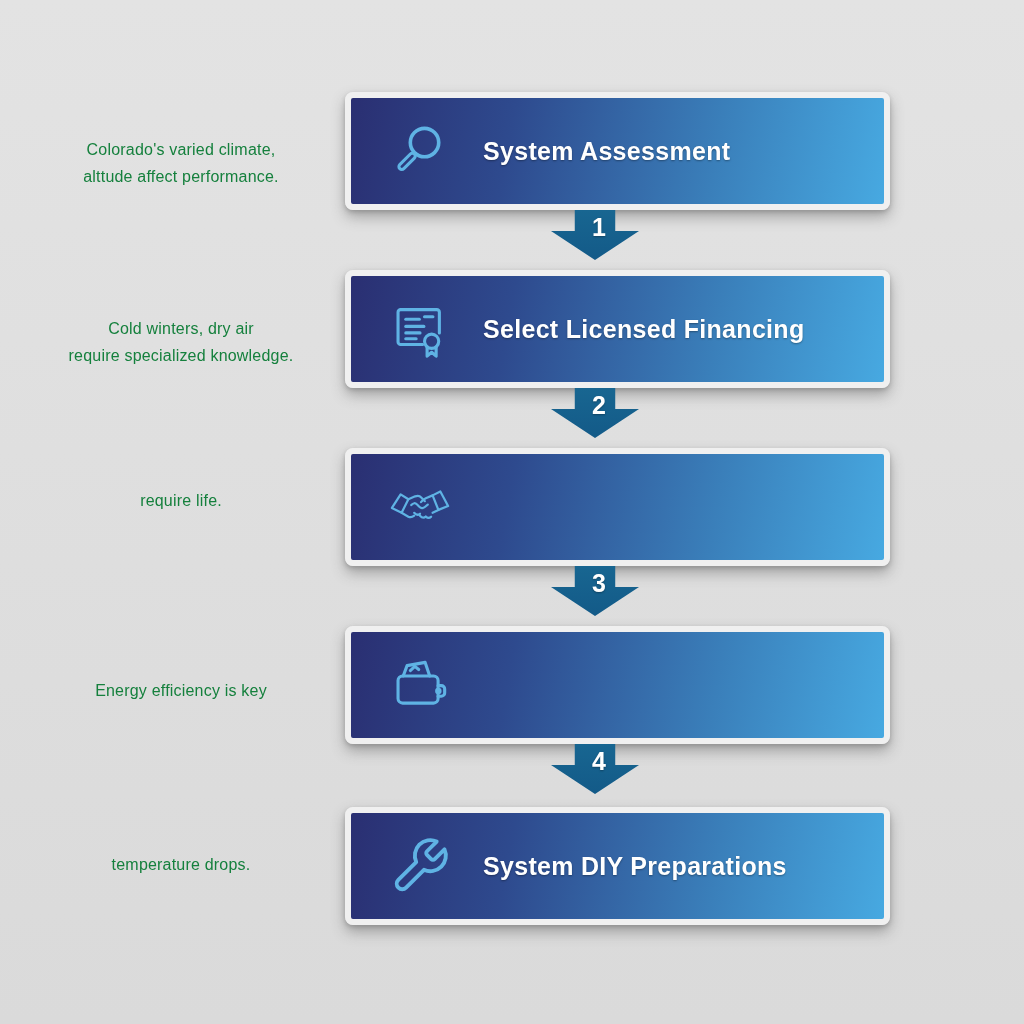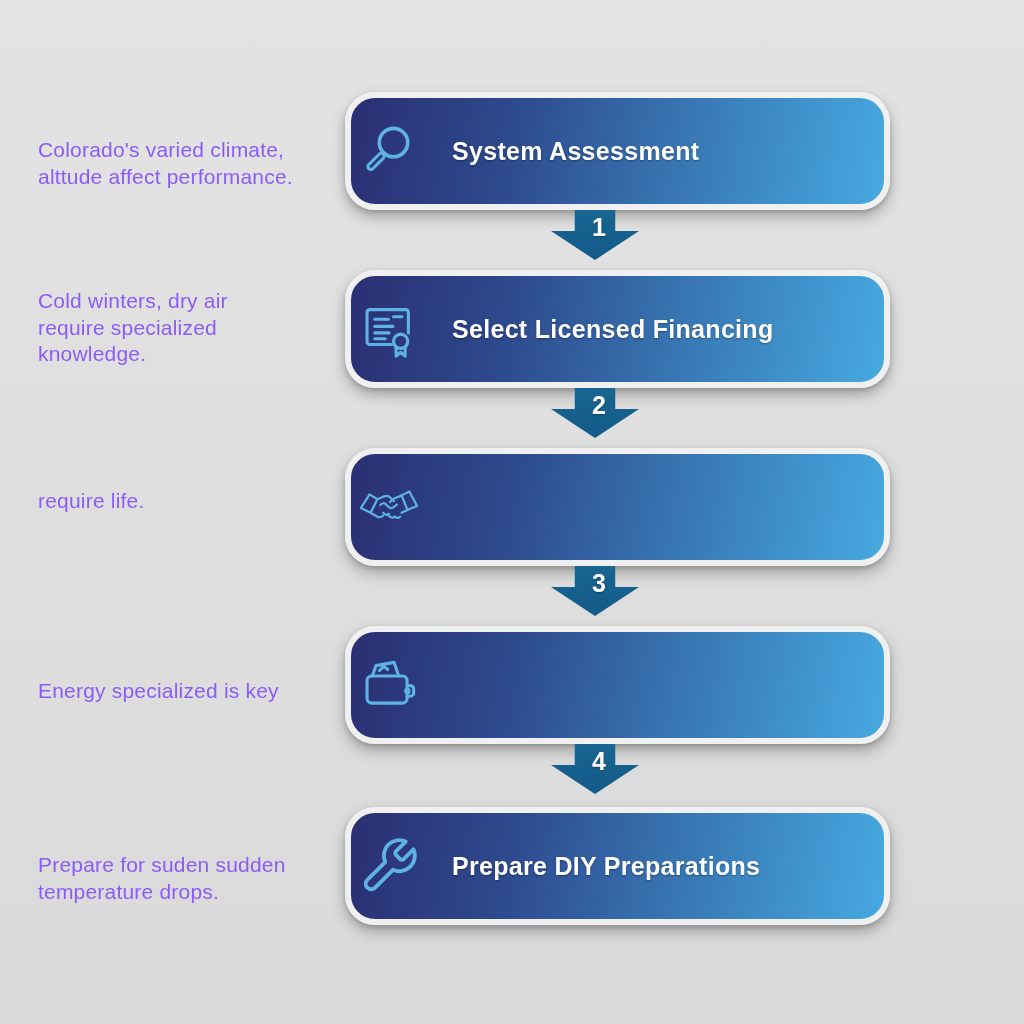--- a/index.html
+++ b/index.html
@@ -13,41 +13,41 @@
   body {
     position: relative;
     background: linear-gradient(180deg, #e3e3e3 0%, #dedede 55%, #dadada 100%);
   }
 
   
   .note {
     position: absolute;
     left: 38px;
     width: 286px;
-    text-align: left;
-    font-size: 21px;
+    text-align: center;
+    font-size: 16px;
     line-height: 26.5px;
-    color: #8b5cf6;
+    color: #15803d;
     letter-spacing: 0.2px;
   }
 
   
   .step-box {
     position: absolute;
     left: 345px;
     width: 545px;
     height: 118px;
     box-sizing: border-box;
     border: 6px solid #f0f0f0;
-    border-radius: 30px;
+    border-radius: 8px;
     background: linear-gradient(100deg, #2a2f72 0%, #2e4a8e 30%, #3a7fba 68%, #47a9e1 100%);
     box-shadow: 0 7px 14px rgba(90, 90, 90, 0.45), 0 2px 4px rgba(90,90,90,0.3);
     display: flex;
     align-items: center;
-    padding-left: 7px;
+    padding-left: 38px;
   }
   .step-icon {
     width: 62px;
     height: 62px;
     flex: 0 0 62px;
     display: flex;
     align-items: center;
     justify-content: center;
   }
   .step-icon svg { width: 62px; height: 62px; }
@@ -106,21 +106,21 @@
       </g>
     </svg>
   </span>
   <span class="step-title">System Assessment</span>
 </div>
 
 <div class="arrow" style="top:210px">
   <span class="arrow-num">1</span>
 </div>
 
-<div class="note" style="top:288px">
+<div class="note" style="top:316px">
   <div>Cold winters, dry air</div>
   <div>require specialized knowledge.</div>
 </div>
 
 <div class="step-box" style="top:270px">
   <span class="step-icon">
     <svg viewBox="0 0 48 48">
       <g class="icon-stroke" stroke-width="2.4">
         <path d="M26 36 H9 a2 2 0 0 1 -2 -2 V11 a2 2 0 0 1 2 -2 h28 a2 2 0 0 1 2 2 v16"></path>
         <path d="M13 16.5 h10.5"></path>
@@ -161,21 +161,21 @@
       </g>
     </svg>
   </span>
 </div>
 
 <div class="arrow" style="top:566px">
   <span class="arrow-num">3</span>
 </div>
 
 <div class="note" style="top:678px">
-  <div>Energy specialized is key</div>
+  <div>Energy efficiency is key</div>
 </div>
 
 <div class="step-box" style="top:626px">
   <span class="step-icon">
     <svg viewBox="0 0 48 48">
       <g class="icon-stroke" stroke-width="2.4">
         <path d="M11 17 L14 9 L28 6.5 L31.5 17"></path>
         <path d="M16.5 12.8 l3.5 -3.2 l3 2.4"></path>
         <rect x="7" y="17" width="31" height="21" rx="3.5"></rect>
         <path d="M38 24.5 h2.5 a2.6 2.6 0 0 1 2.6 2.6 v3 a2.6 2.6 0 0 1 -2.6 2.6 H38"></path>
@@ -183,26 +183,25 @@
       </g>
     </svg>
   </span>
 </div>
 
 <div class="arrow" style="top:744px">
   <span class="arrow-num">4</span>
 </div>
 
 <div class="note" style="top:852px">
-  <div>Prepare for suden sudden</div>
   <div>temperature drops.</div>
 </div>
 
 <div class="step-box" style="top:807px">
   <span class="step-icon">
     <svg viewBox="0 0 24 24">
       <g class="icon-stroke" stroke-width="1.5">
         <path d="M14.7 6.3a1 1 0 0 0 0 1.4l1.6 1.6a1 1 0 0 0 1.4 0l3.77-3.77a6 6 0 0 1-7.94 7.94l-6.91 6.91a2.12 2.12 0 0 1-3-3l6.91-6.91a6 6 0 0 1 7.94-7.94l-3.76 3.76z"></path>
       </g>
     </svg>
   </span>
-  <span class="step-title">Prepare DIY Preparations</span>
+  <span class="step-title">System DIY Preparations</span>
 </div>
 
 </body></html>

